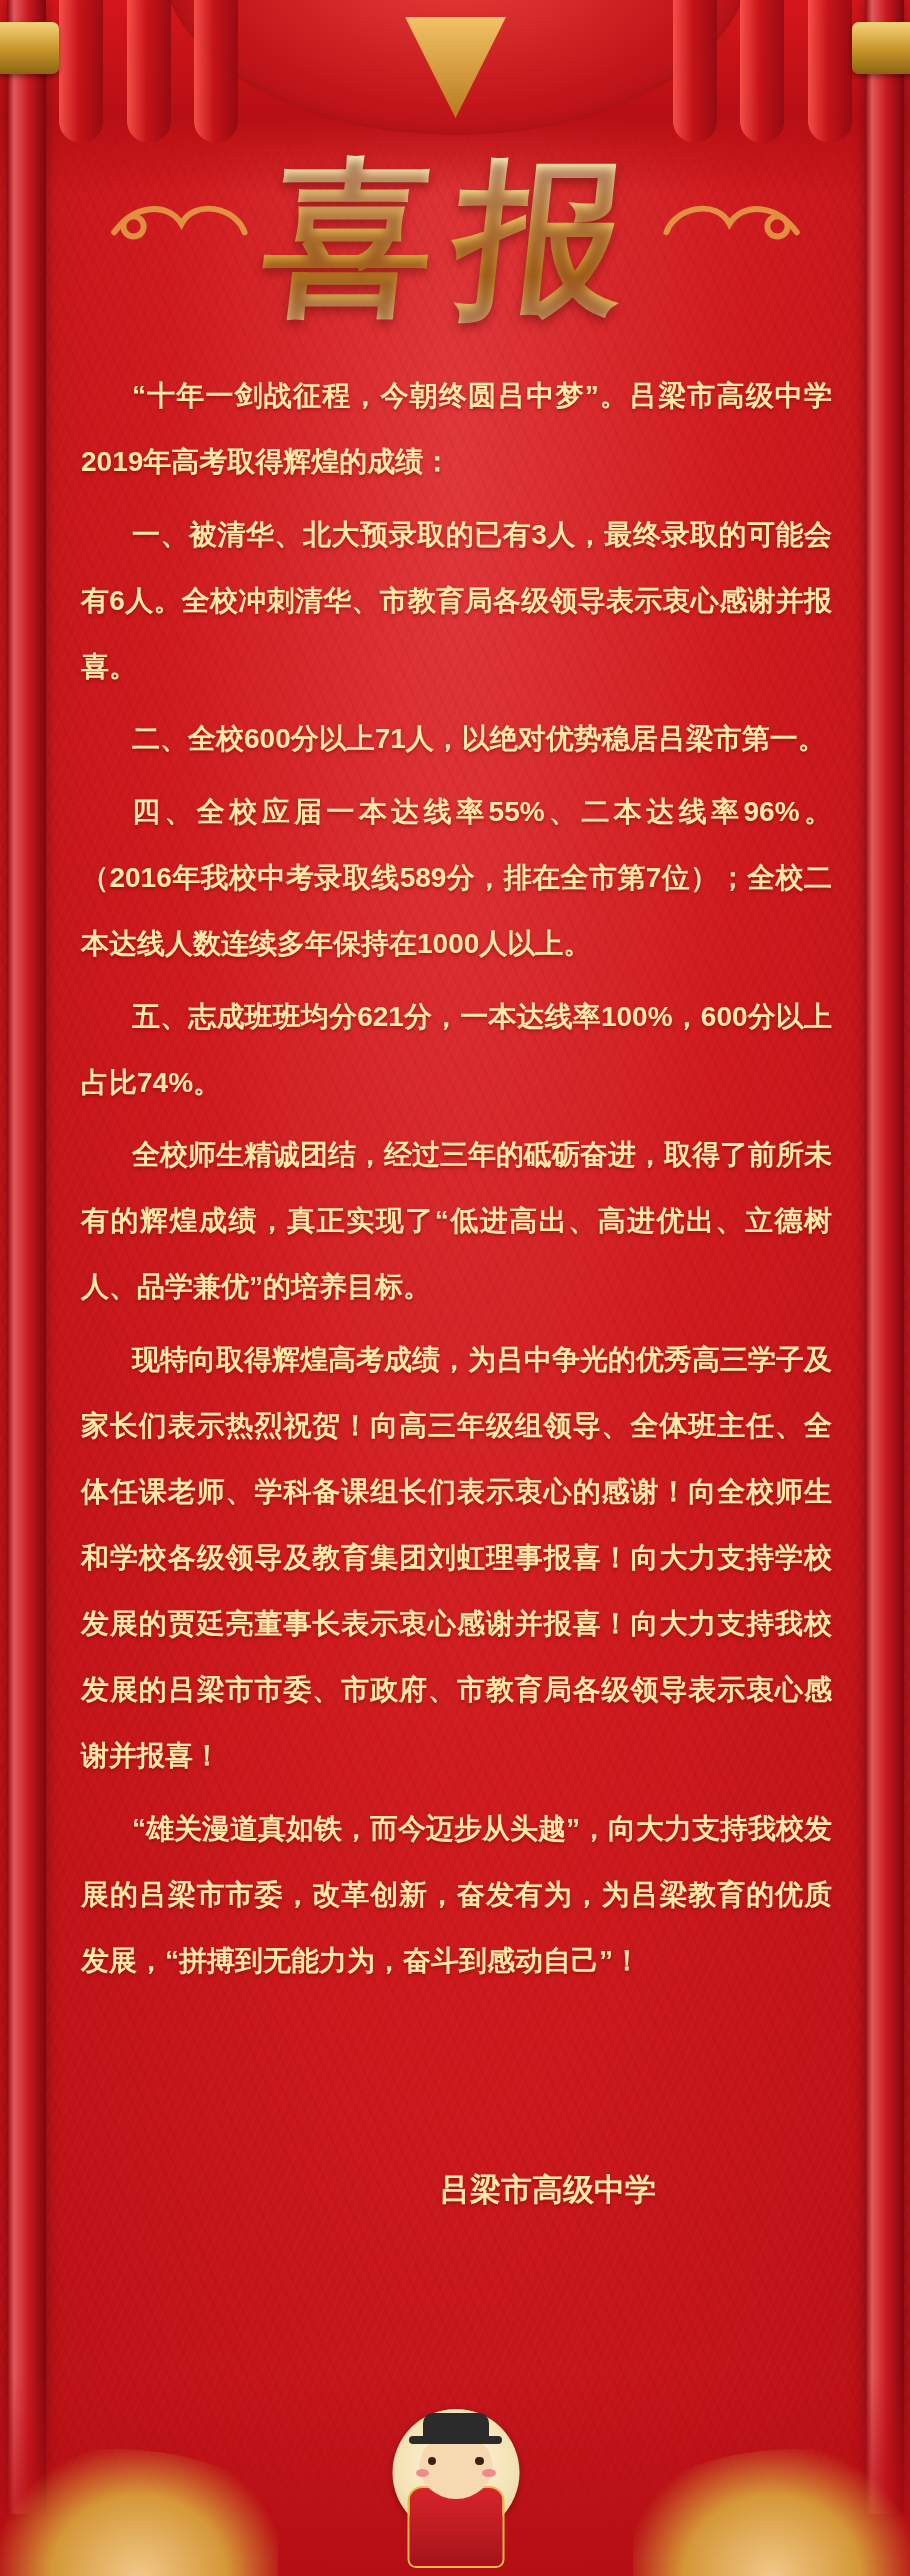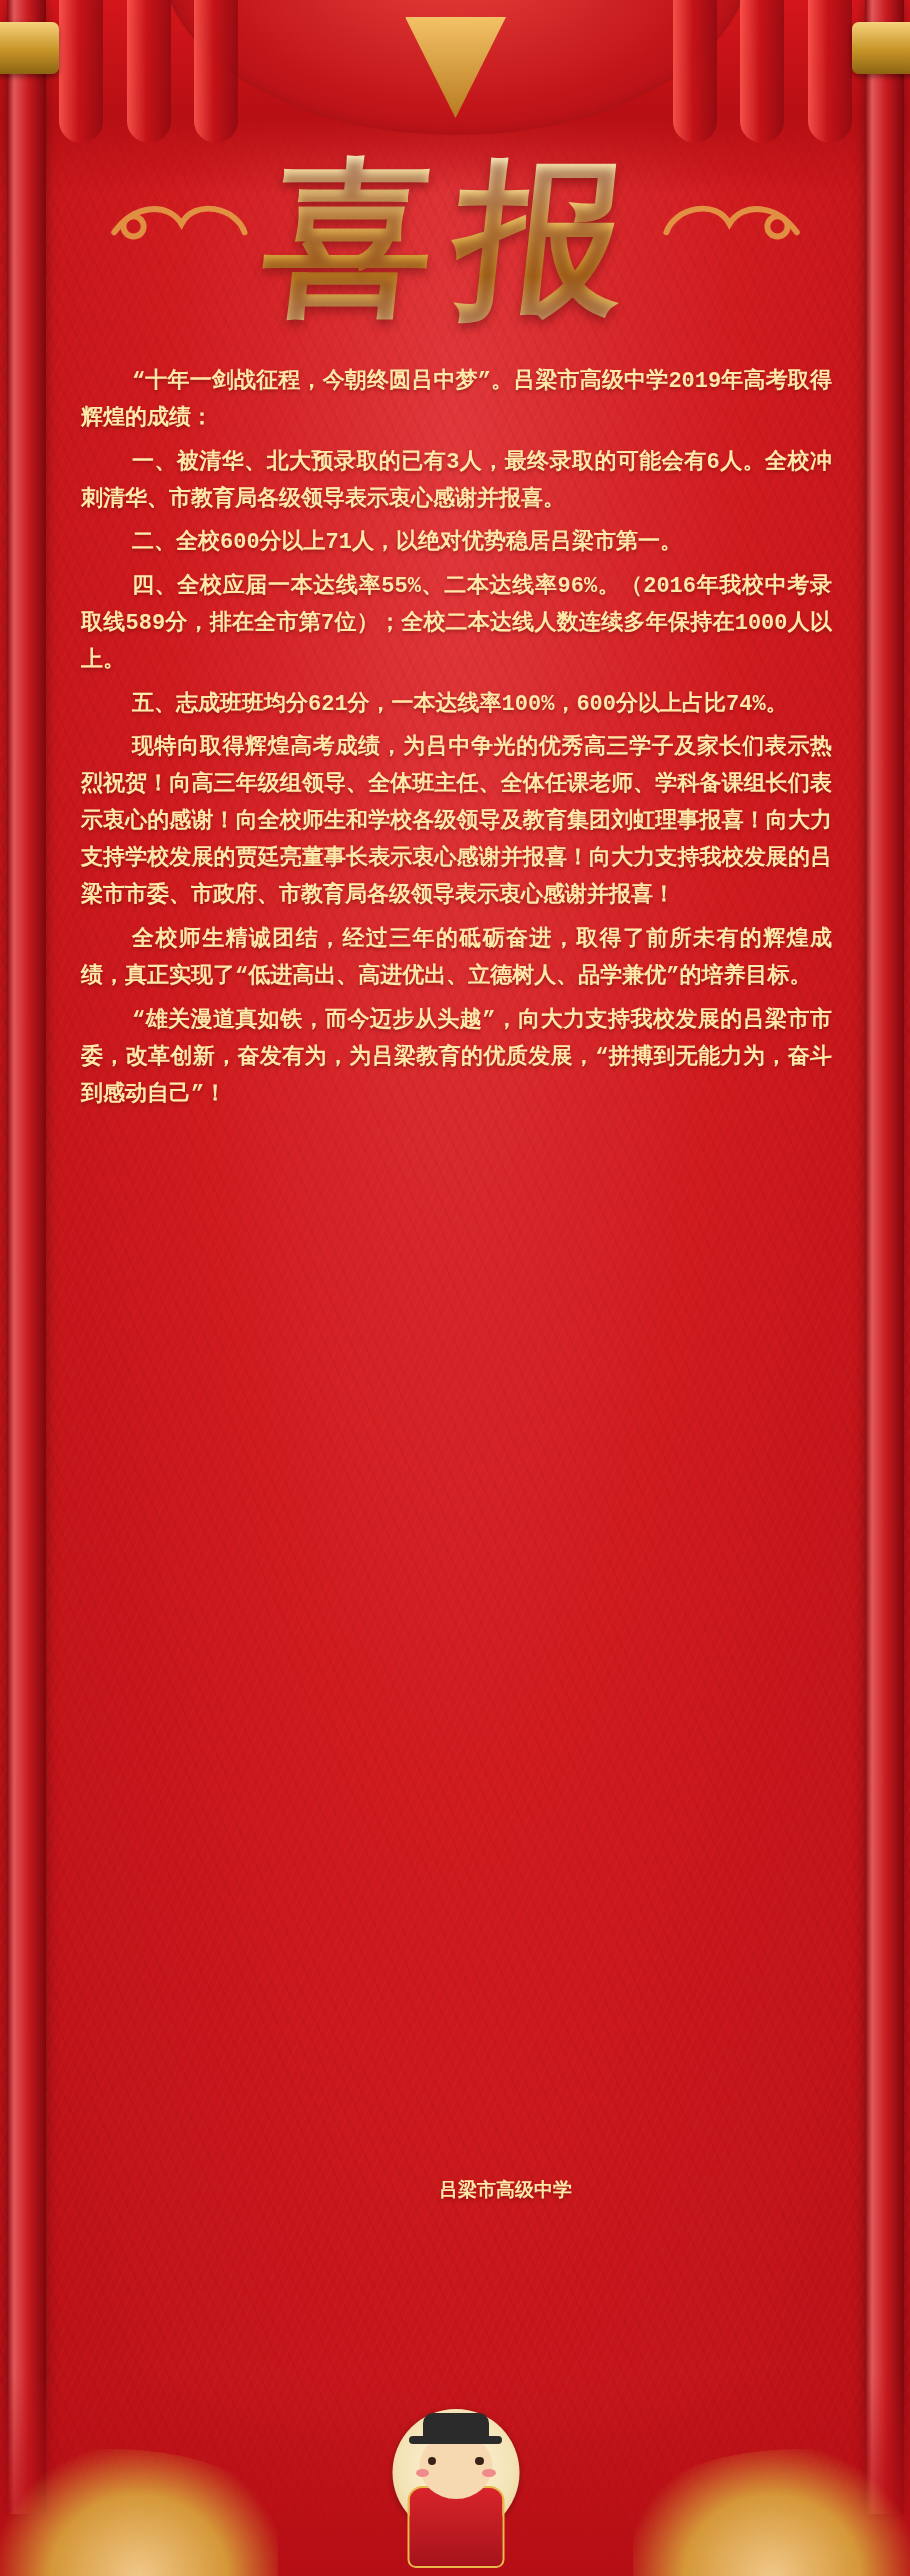--- a/index.html
+++ b/index.html
@@ -90,39 +90,39 @@
     opacity:.75;
   }
   .cloud svg{display:block;}
   
   .content{
     position:absolute;
     top:363px;
     left:81px;
     width:751px;
     color:#ffe9a8;
-    font-family:Liberation Mono, monospace;
-    font-size:22px;
-    line-height:37px;
+    font-family:Liberation Sans, sans-serif;
+    font-size:28px;
+    line-height:66px;
     font-weight:bold;
     text-shadow:0 1.7px 3.4px rgba(110,10,10,.55);
   }
   .content p{
     margin:0 0 6.7px 0;
     text-indent:51px;
     text-align:justify;
   }
   .signature{
     position:absolute;
     right:118px;
     top:2168px;
     width:354px;
     text-align:left;
     color:#ffe9a8;
-    font-size:19px;
+    font-size:31px;
     font-weight:bold;
     line-height:44px;
     text-shadow:0 1.7px 3.4px rgba(110,10,10,.55);
   }
   
   .bottom{
     position:absolute; left:0; bottom:0; width:911px; height:202px;
     background:linear-gradient(0deg,#b50e14 0%, rgba(181,14,20,0) 100%);
   }
   .gold-cloud{
@@ -210,22 +210,22 @@
     </div>
     <span class="title">喜报</span>
   </div>
 
   <div class="content">
     <p>“十年一剑战征程，今朝终圆吕中梦”。吕梁市高级中学2019年高考取得辉煌的成绩：</p>
     <p>一、被清华、北大预录取的已有3人，最终录取的可能会有6人。全校冲刺清华、市教育局各级领导表示衷心感谢并报喜。</p>
     <p>二、全校600分以上71人，以绝对优势稳居吕梁市第一。</p>
     <p>四、全校应届一本达线率55%、二本达线率96%。（2016年我校中考录取线589分，排在全市第7位）；全校二本达线人数连续多年保持在1000人以上。</p>
     <p>五、志成班班均分621分，一本达线率100%，600分以上占比74%。</p>
+    <p>全校师生精诚团结，经过三年的砥砺奋进，取得了前所未有的辉煌成绩，真正实现了“低进高出、高进优出、立德树人、品学兼优”的培养目标。</p>
     <p>现特向取得辉煌高考成绩，为吕中争光的优秀高三学子及家长们表示热烈祝贺！向高三年级组领导、全体班主任、全体任课老师、学科备课组长们表示衷心的感谢！向全校师生和学校各级领导及教育集团刘虹理事报喜！向大力支持学校发展的贾廷亮董事长表示衷心感谢并报喜！向大力支持我校发展的吕梁市市委、市政府、市教育局各级领导表示衷心感谢并报喜！</p>
-    <p>全校师生精诚团结，经过三年的砥砺奋进，取得了前所未有的辉煌成绩，真正实现了“低进高出、高进优出、立德树人、品学兼优”的培养目标。</p>
     <p>“雄关漫道真如铁，而今迈步从头越”，向大力支持我校发展的吕梁市市委，改革创新，奋发有为，为吕梁教育的优质发展，“拼搏到无能力为，奋斗到感动自己”！</p>
   </div>
 
   <div class="signature">
     <div>吕梁市高级中学</div>
   </div>
 
   <div class="bottom">
     <div class="gold-cloud left"></div>
     <div class="gold-cloud right"></div>

